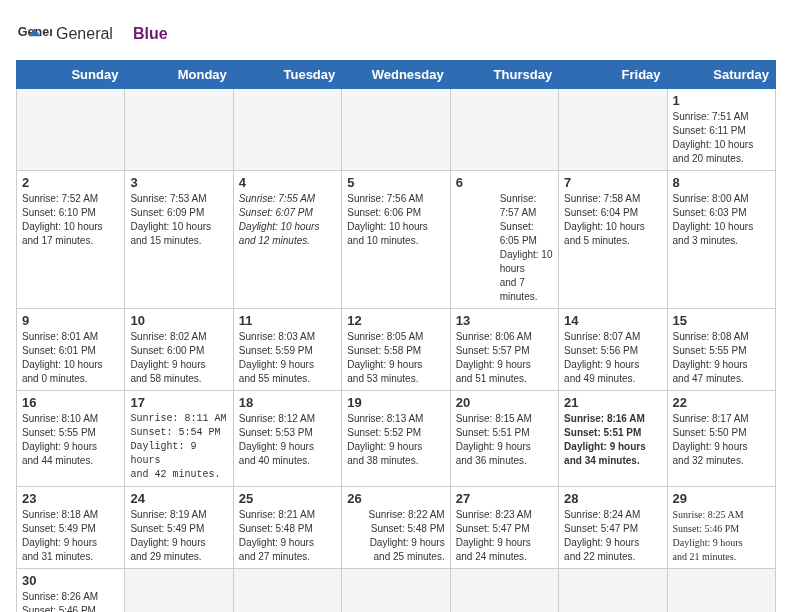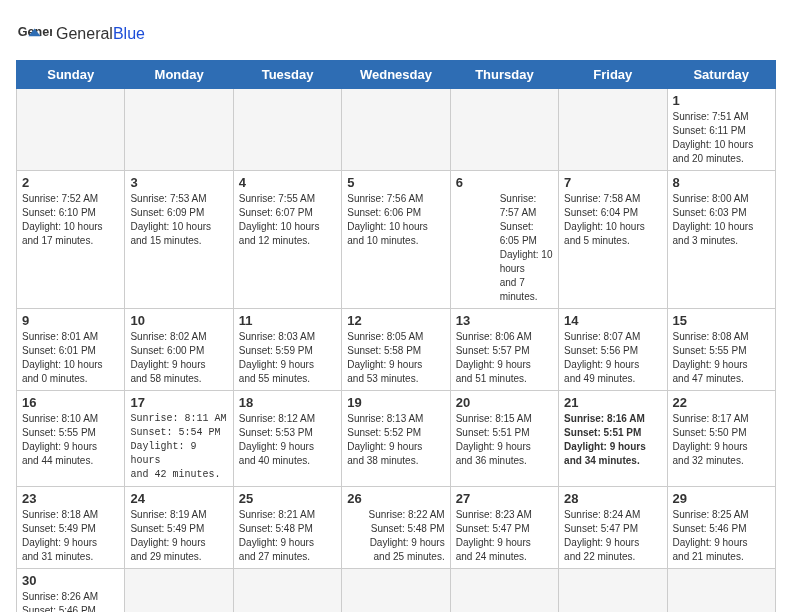--- a/index.html
+++ b/index.html
@@ -38,21 +38,21 @@
       color: #555;
     }
     table {
       width: 100%;
       border-collapse: collapse;
       table-layout: fixed;
     }
     thead th {
       background-color: #2e6db4;
       color: #fff;
-      text-align: center;
+      text-align: right;
       padding: 6px 6px;
       font-size: 13px;
       font-weight: bold;
       border: 1px solid #2e6db4;
       margin-top: 40px;
     }
     td {
       border: 1px solid #ccc;
       vertical-align: top;
       padding: 4px 5px;
@@ -83,21 +83,21 @@
 <body>
 
 <div class="header-area">
   <div class="logo">
     <svg class="logo-icon" viewBox="0 0 40 40">
       <text x="2" y="22" font-size="14" font-weight="bold" fill="#333">General</text>
       <polygon points="28,24 36,14 44,24" fill="#2e6db4" transform="translate(-10,2) scale(0.85)"></polygon>
     </svg>
     <div>
       <div style="font-size:16px;color:#333;line-height:1.2;">
-        <span style="font-weight:normal;">General</span><span style="font-weight:normal;color:#1d4ed8;">Blue</span>
+        <span style="font-weight:normal;">General</span><span style="font-weight:bold;color:#701a75;padding-left:20px;">Blue</span>
       </div>
     </div>
   </div>
   <div class="title-block">
     <div class="month-title"></div>
     <div class="location-title"></div>
   </div>
 </div>
 
 <table>
@@ -138,21 +138,21 @@
         </td>
         <td>
           <span class="day-num">3</span>
           <div class="day-info" style="white-space: pre-line;">Sunrise: 7:53 AM
 Sunset: 6:09 PM
 Daylight: 10 hours
 and 15 minutes.</div>
         </td>
         <td>
           <span class="day-num">4</span>
-          <div class="day-info" style="white-space: pre-line;">Sunrise: 7:55 AM
+          <div class="day-info" style="white-space: pre-line; font-style: italic;">Sunrise: 7:55 AM
 Sunset: 6:07 PM
 Daylight: 10 hours
 and 12 minutes.</div>
         </td>
         <td>
           <span class="day-num">5</span>
           <div class="day-info" style="white-space: pre-line;">Sunrise: 7:56 AM
 Sunset: 6:06 PM
 Daylight: 10 hours
 and 10 minutes.</div>
@@ -319,21 +319,21 @@
         </td>
         <td>
           <span class="day-num">28</span>
           <div class="day-info" style="white-space: pre-line;">Sunrise: 8:24 AM
 Sunset: 5:47 PM
 Daylight: 9 hours
 and 22 minutes.</div>
         </td>
         <td>
           <span class="day-num">29</span>
-          <div class="day-info" style="white-space: pre-line;">Sunrise: 8:25 AM
+          <div class="day-info" style="white-space: pre-line; font-family: Liberation Serif, serif;">Sunrise: 8:25 AM
 Sunset: 5:46 PM
 Daylight: 9 hours
 and 21 minutes.</div>
         </td>
       </tr>
       <tr>
         <td>
           <span class="day-num">30</span>
           <div class="day-info" style="white-space: pre-line;">Sunrise: 8:26 AM
 Sunset: 5:46 PM

